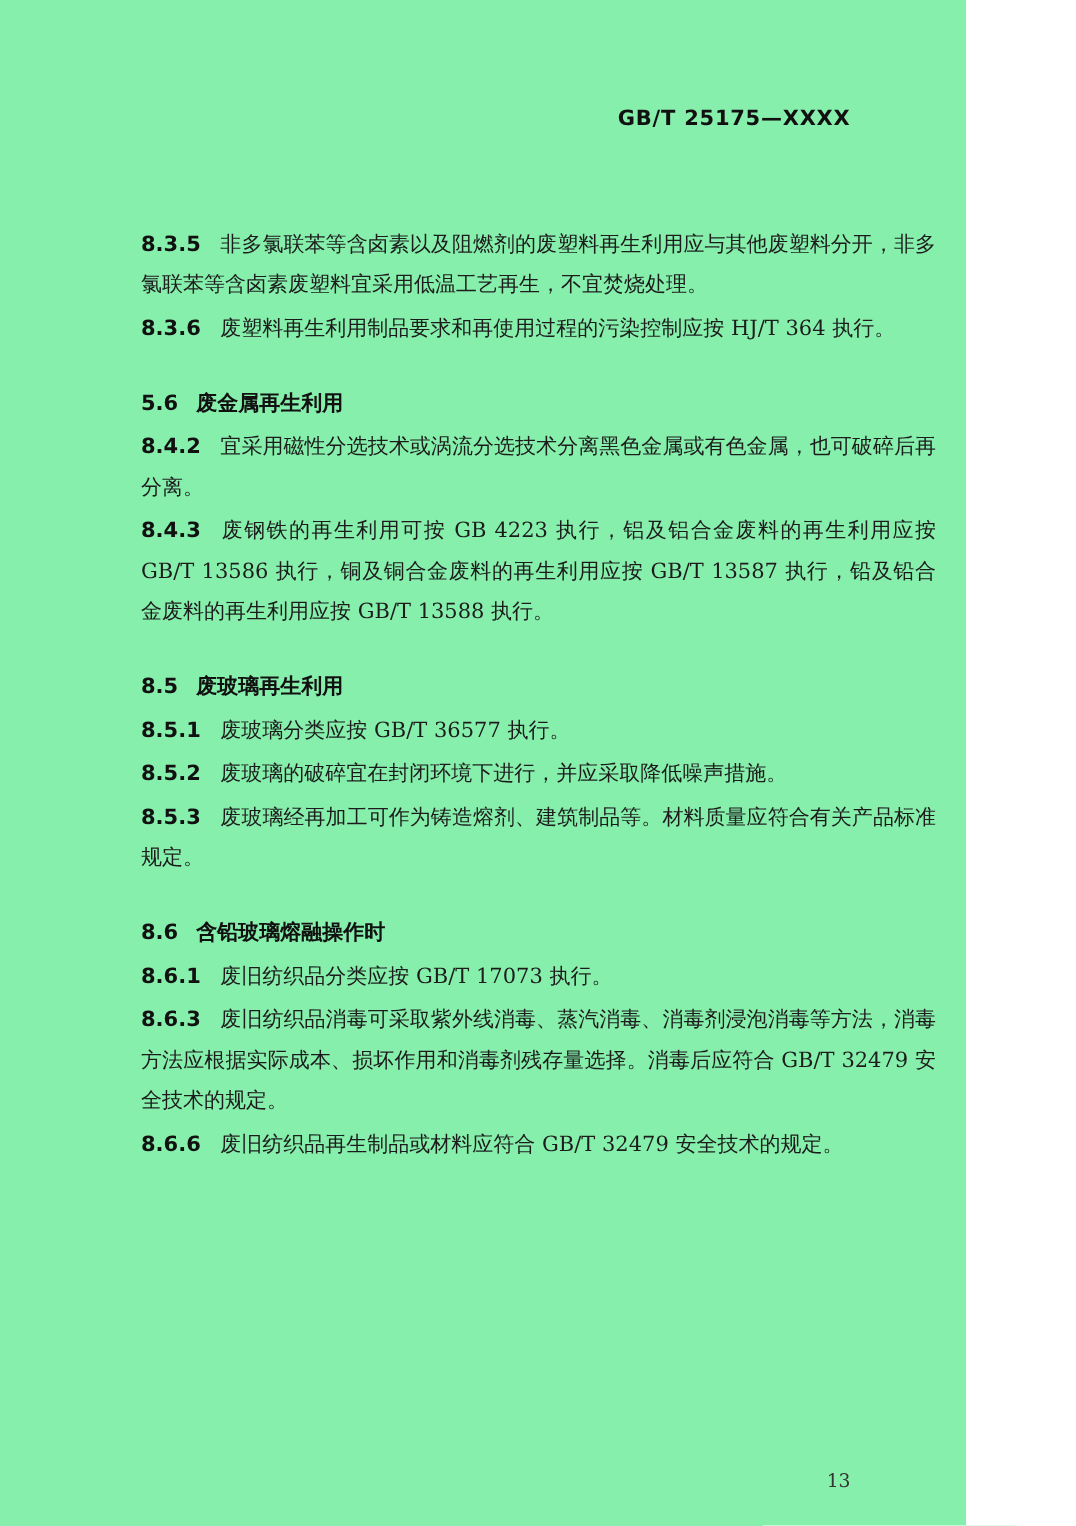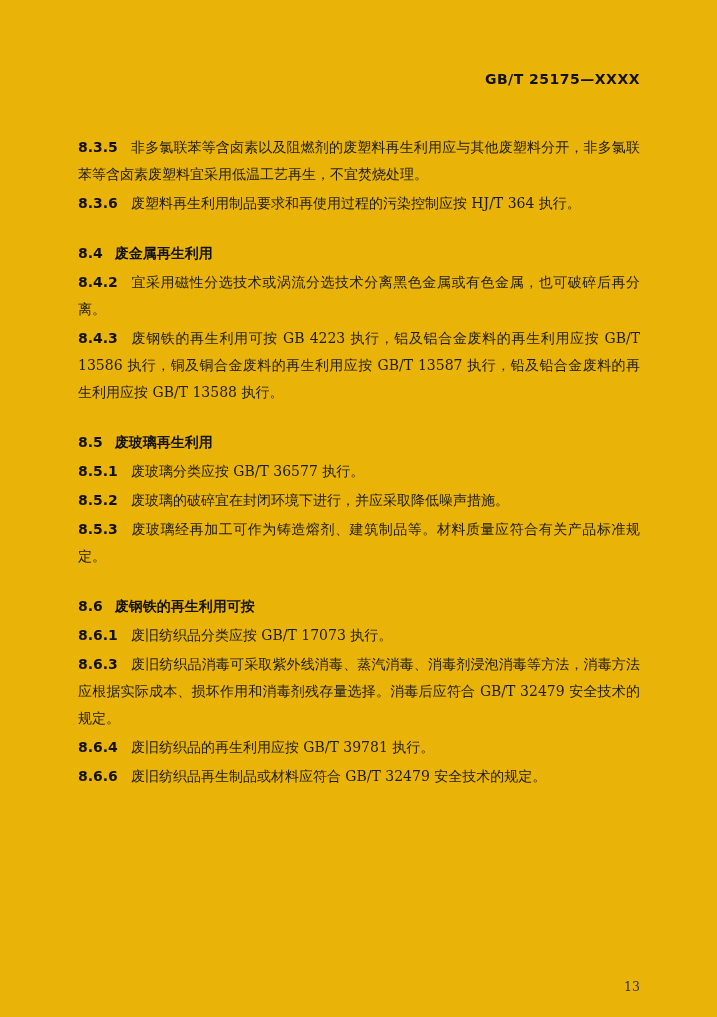--- a/index.html
+++ b/index.html
@@ -2,44 +2,44 @@
 <html><head>
 <meta charset="utf-8">
 <style>
   html, body {
     margin: 0;
     padding: 0;
     background: #ffffff;
   }
   .page {
     position: relative;
-    width: 717px;
+    width: 644px;
     height: 1017px;
-    background: #eab308;
+    background: #86efac;
     overflow: hidden;
     font-family: "DejaVu Serif", "Liberation Serif", serif;
     color: #1c1c1c;
   }
   .doc-header {
     position: absolute;
     top: 71px;
     right: 77px;
     font-family: "DejaVu Sans", "Liberation Sans", sans-serif;
     font-weight: 700;
     font-size: 14px;
     letter-spacing: 0.5px;
     color: #111111;
   }
   .body-content {
     position: absolute;
     top: 134px;
     left: 78px;
     width: 562px;
   }
-  .section { margin: 0; }
+  .section { margin: 16px; }
   .section.with-gap { margin-top: 23px; }
   .section-heading {
     font-family: "DejaVu Sans", "Liberation Sans", sans-serif;
     font-weight: 700;
     font-size: 14px;
     line-height: 27px;
     margin: 0 0 2px 0;
     color: #111111;
   }
   .section-heading .heading-num {
@@ -77,37 +77,36 @@
   <div class="doc-header">GB/T 25175—XXXX</div>
 
   <div class="body-content">
 
     <div class="section">
       <p class="clause"><span class="clause-num">8.3.5</span><span>非多氯联苯等含卤素以及阻燃剂的废塑料再生利用应与其他废塑料分开，非多氯联苯等含卤素废塑料宜采用低温工艺再生，不宜焚烧处理。</span></p>
       <p class="clause"><span class="clause-num">8.3.6</span><span>废塑料再生利用制品要求和再使用过程的污染控制应按 HJ/T 364 执行。</span></p>
     </div>
 
     <div class="section with-gap">
-      <p class="section-heading"><span class="heading-num">8.4</span><span>废金属再生利用</span></p>
+      <p class="section-heading"><span class="heading-num">5.6</span><span>废金属再生利用</span></p>
       <p class="clause"><span class="clause-num">8.4.2</span><span>宜采用磁性分选技术或涡流分选技术分离黑色金属或有色金属，也可破碎后再分离。</span></p>
       <p class="clause"><span class="clause-num">8.4.3</span><span>废钢铁的再生利用可按 GB 4223 执行，铝及铝合金废料的再生利用应按 GB/T 13586 执行，铜及铜合金废料的再生利用应按 GB/T 13587 执行，铅及铅合金废料的再生利用应按 GB/T 13588 执行。</span></p>
     </div>
 
     <div class="section with-gap">
       <p class="section-heading"><span class="heading-num">8.5</span><span>废玻璃再生利用</span></p>
       <p class="clause"><span class="clause-num">8.5.1</span><span>废玻璃分类应按 GB/T 36577 执行。</span></p>
       <p class="clause"><span class="clause-num">8.5.2</span><span>废玻璃的破碎宜在封闭环境下进行，并应采取降低噪声措施。</span></p>
       <p class="clause"><span class="clause-num">8.5.3</span><span>废玻璃经再加工可作为铸造熔剂、建筑制品等。材料质量应符合有关产品标准规定。</span></p>
     </div>
 
     <div class="section with-gap">
-      <p class="section-heading"><span class="heading-num">8.6</span><span>废钢铁的再生利用可按</span></p>
+      <p class="section-heading"><span class="heading-num">8.6</span><span>含铅玻璃熔融操作时</span></p>
       <p class="clause"><span class="clause-num">8.6.1</span><span>废旧纺织品分类应按 GB/T 17073 执行。</span></p>
       <p class="clause"><span class="clause-num">8.6.3</span><span>废旧纺织品消毒可采取紫外线消毒、蒸汽消毒、消毒剂浸泡消毒等方法，消毒方法应根据实际成本、损坏作用和消毒剂残存量选择。消毒后应符合 GB/T 32479 安全技术的规定。</span></p>
-      <p class="clause"><span class="clause-num">8.6.4</span><span>废旧纺织品的再生利用应按 GB/T 39781 执行。</span></p>
       <p class="clause"><span class="clause-num">8.6.6</span><span>废旧纺织品再生制品或材料应符合 GB/T 32479 安全技术的规定。</span></p>
     </div>
 
   </div>
 
   <div class="footer-page-num">13</div>
 
 </div>
 
 </body></html>

